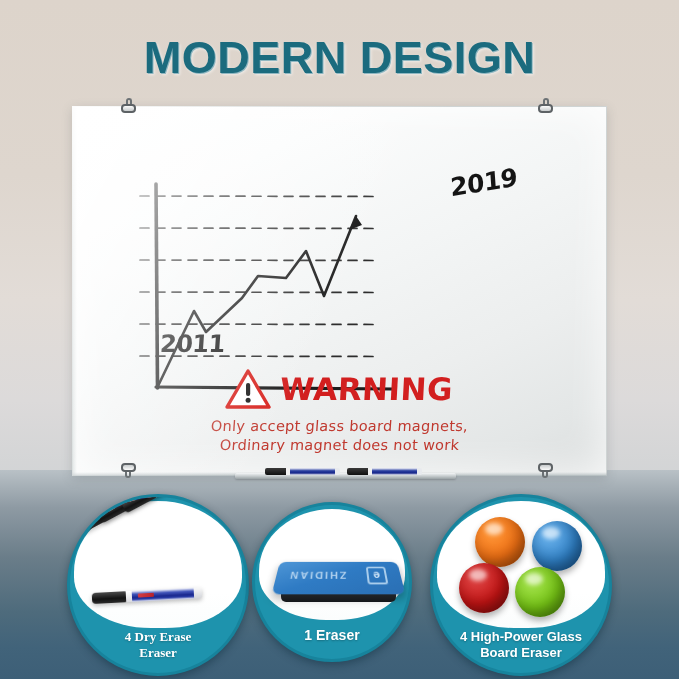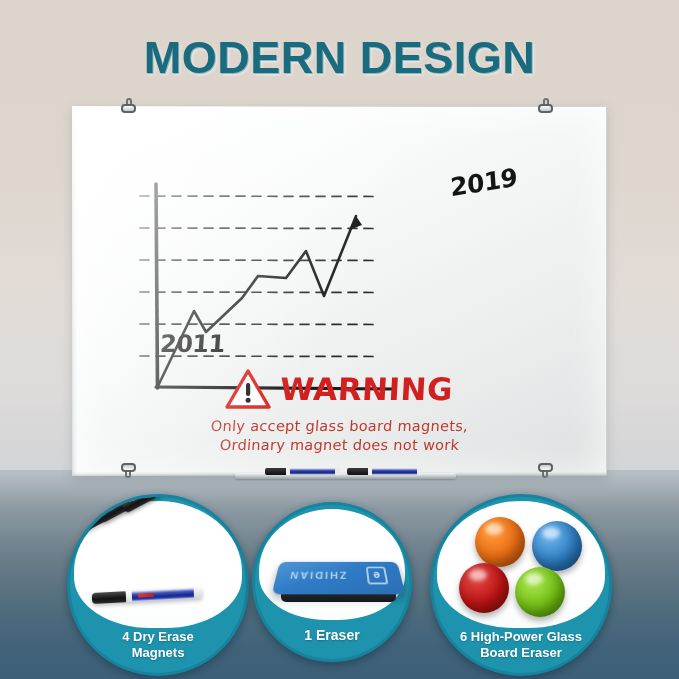--- a/index.html
+++ b/index.html
@@ -103,21 +103,21 @@
   }
   .warn-line {
     font-family:"DejaVu Sans", sans-serif; font-size:14.5px; color:#c0392f;
     letter-spacing:0.3px; line-height:19px; transform:skewX(-4deg);
   }
   .warn-lines { margin-top:7px; }
 
   
   .cards { position:absolute; left:0; top:484px; width:679px; height:195px; }
   .card { position:absolute; width:182px; height:182px; }
-  .card.c1 { left:67px;  top:10px; }
+  .card.c1 { left:67px;  top:10px;font-family:Liberation Serif, serif; }
   .card.c2 { left:252px; top:18px; width:160px; height:160px; }
   .card.c3 { left:430px; top:10px; }
 
   .card-disc {
     position:absolute; inset:0; border-radius:50%;
     background:#1e93ad;
     border:3px solid #17839c;
     box-shadow:0 3px 9px rgba(10,40,55,.45);
     overflow:hidden;
   }
@@ -290,21 +290,21 @@
           </div>
           <div class="mk" style="left:18px; top:92px; transform:rotate(-3deg);">
             <span class="cap"></span>
               <span class="ring"></span>
               <span class="body"></span>
               <span class="tip"></span>
           </div>
         </div>
         <div class="card-label">
           <div>4 Dry Erase</div>
-          <div>Magnets</div>
+          <div>Eraser</div>
         </div>
       </div>
       <span class="sr">4 Dry Erase Markers</span>
     </div>
 
     <div class="card c2">
       <div class="card-disc">
         <div class="card-white">
           <div class="eraser">
             <div class="er-felt"></div>
@@ -323,21 +323,21 @@
 
     <div class="card c3">
       <div class="card-disc">
         <div class="card-white">
           <div class="mag" style="left:38px; top:16px; background:radial-gradient(circle at 34% 28%,#ff9a3c,#ef7014 55%,#b44e07);"></div>
           <div class="mag" style="left:95px; top:20px; background:radial-gradient(circle at 34% 28%,#6fb6ef,#2f7fc4 55%,#14538f);"></div>
           <div class="mag" style="left:22px; top:62px; background:radial-gradient(circle at 34% 28%,#e04a4a,#c31414 55%,#8a0d0d);"></div>
           <div class="mag" style="left:78px; top:66px; background:radial-gradient(circle at 34% 28%,#a8e452,#76c515 55%,#4d8c06);"></div>
         </div>
         <div class="card-label">
-          <div>6 High-Power Glass</div>
+          <div>4 High-Power Glass</div>
           <div>Board Eraser</div>
         </div>
       </div>
       <span class="sr">4 High-Power Glass Board Magnets</span>
     </div>
 
   </div>
 </div>
 
 </body></html>

